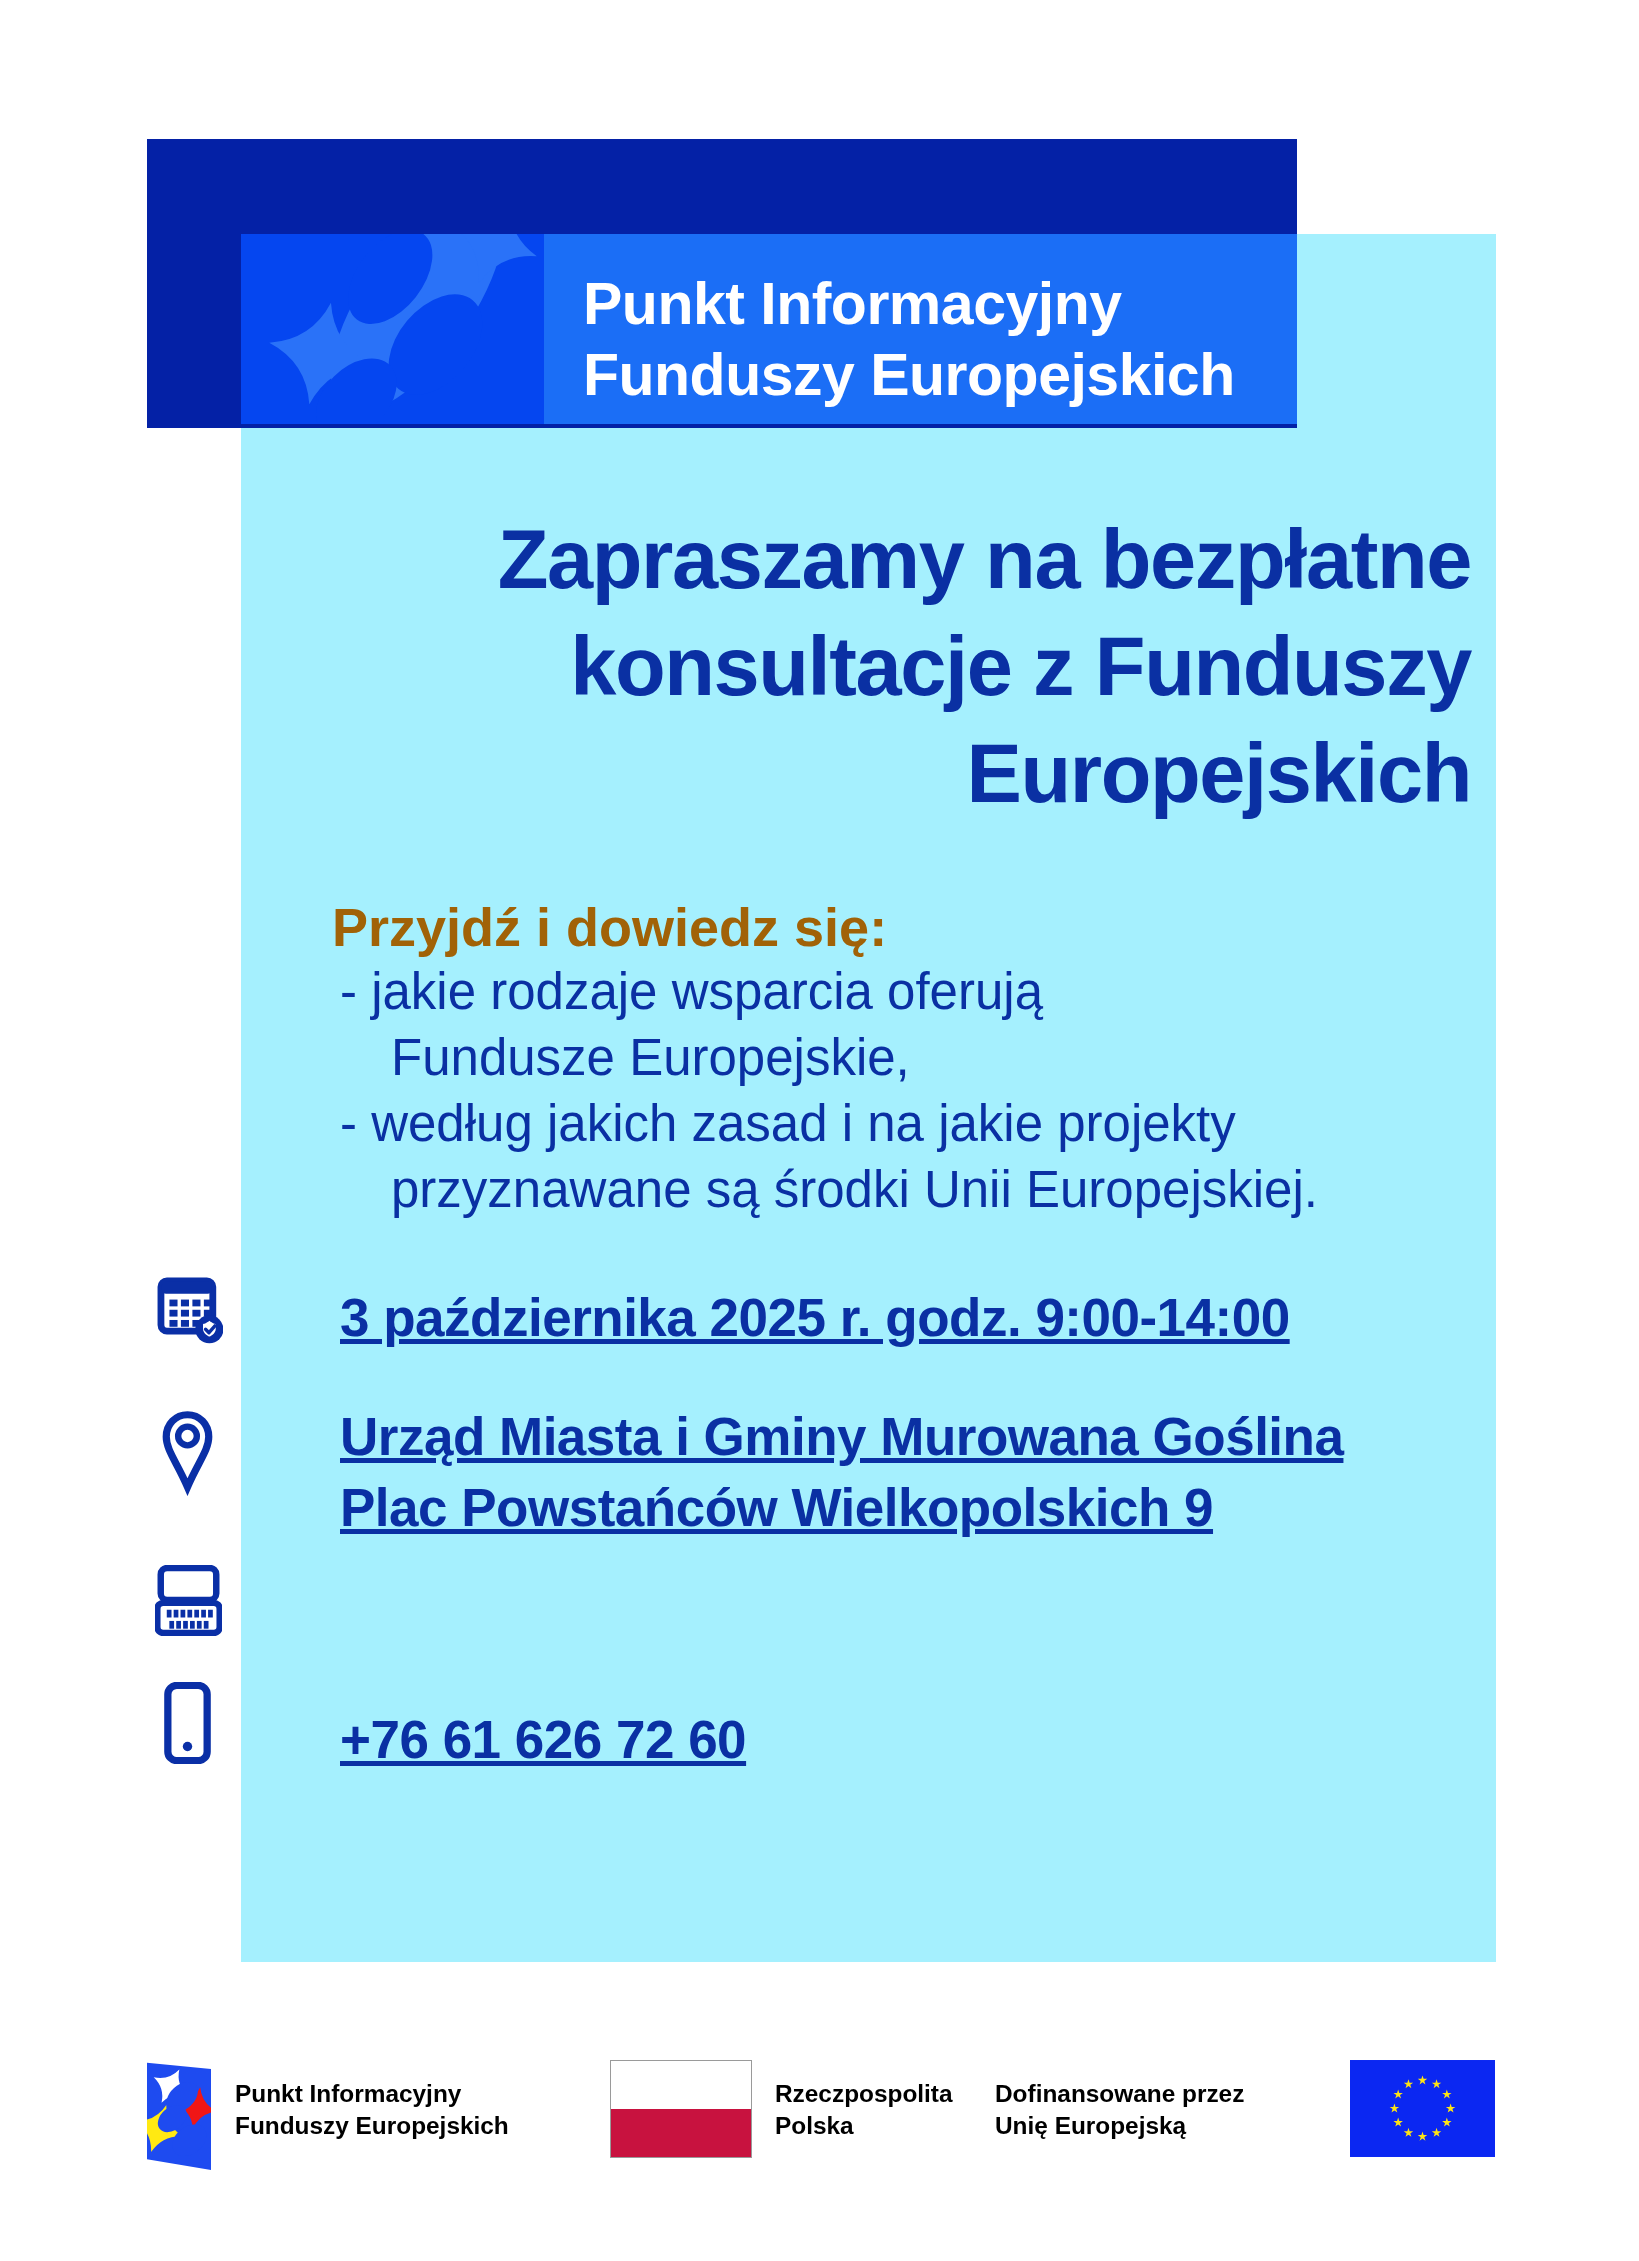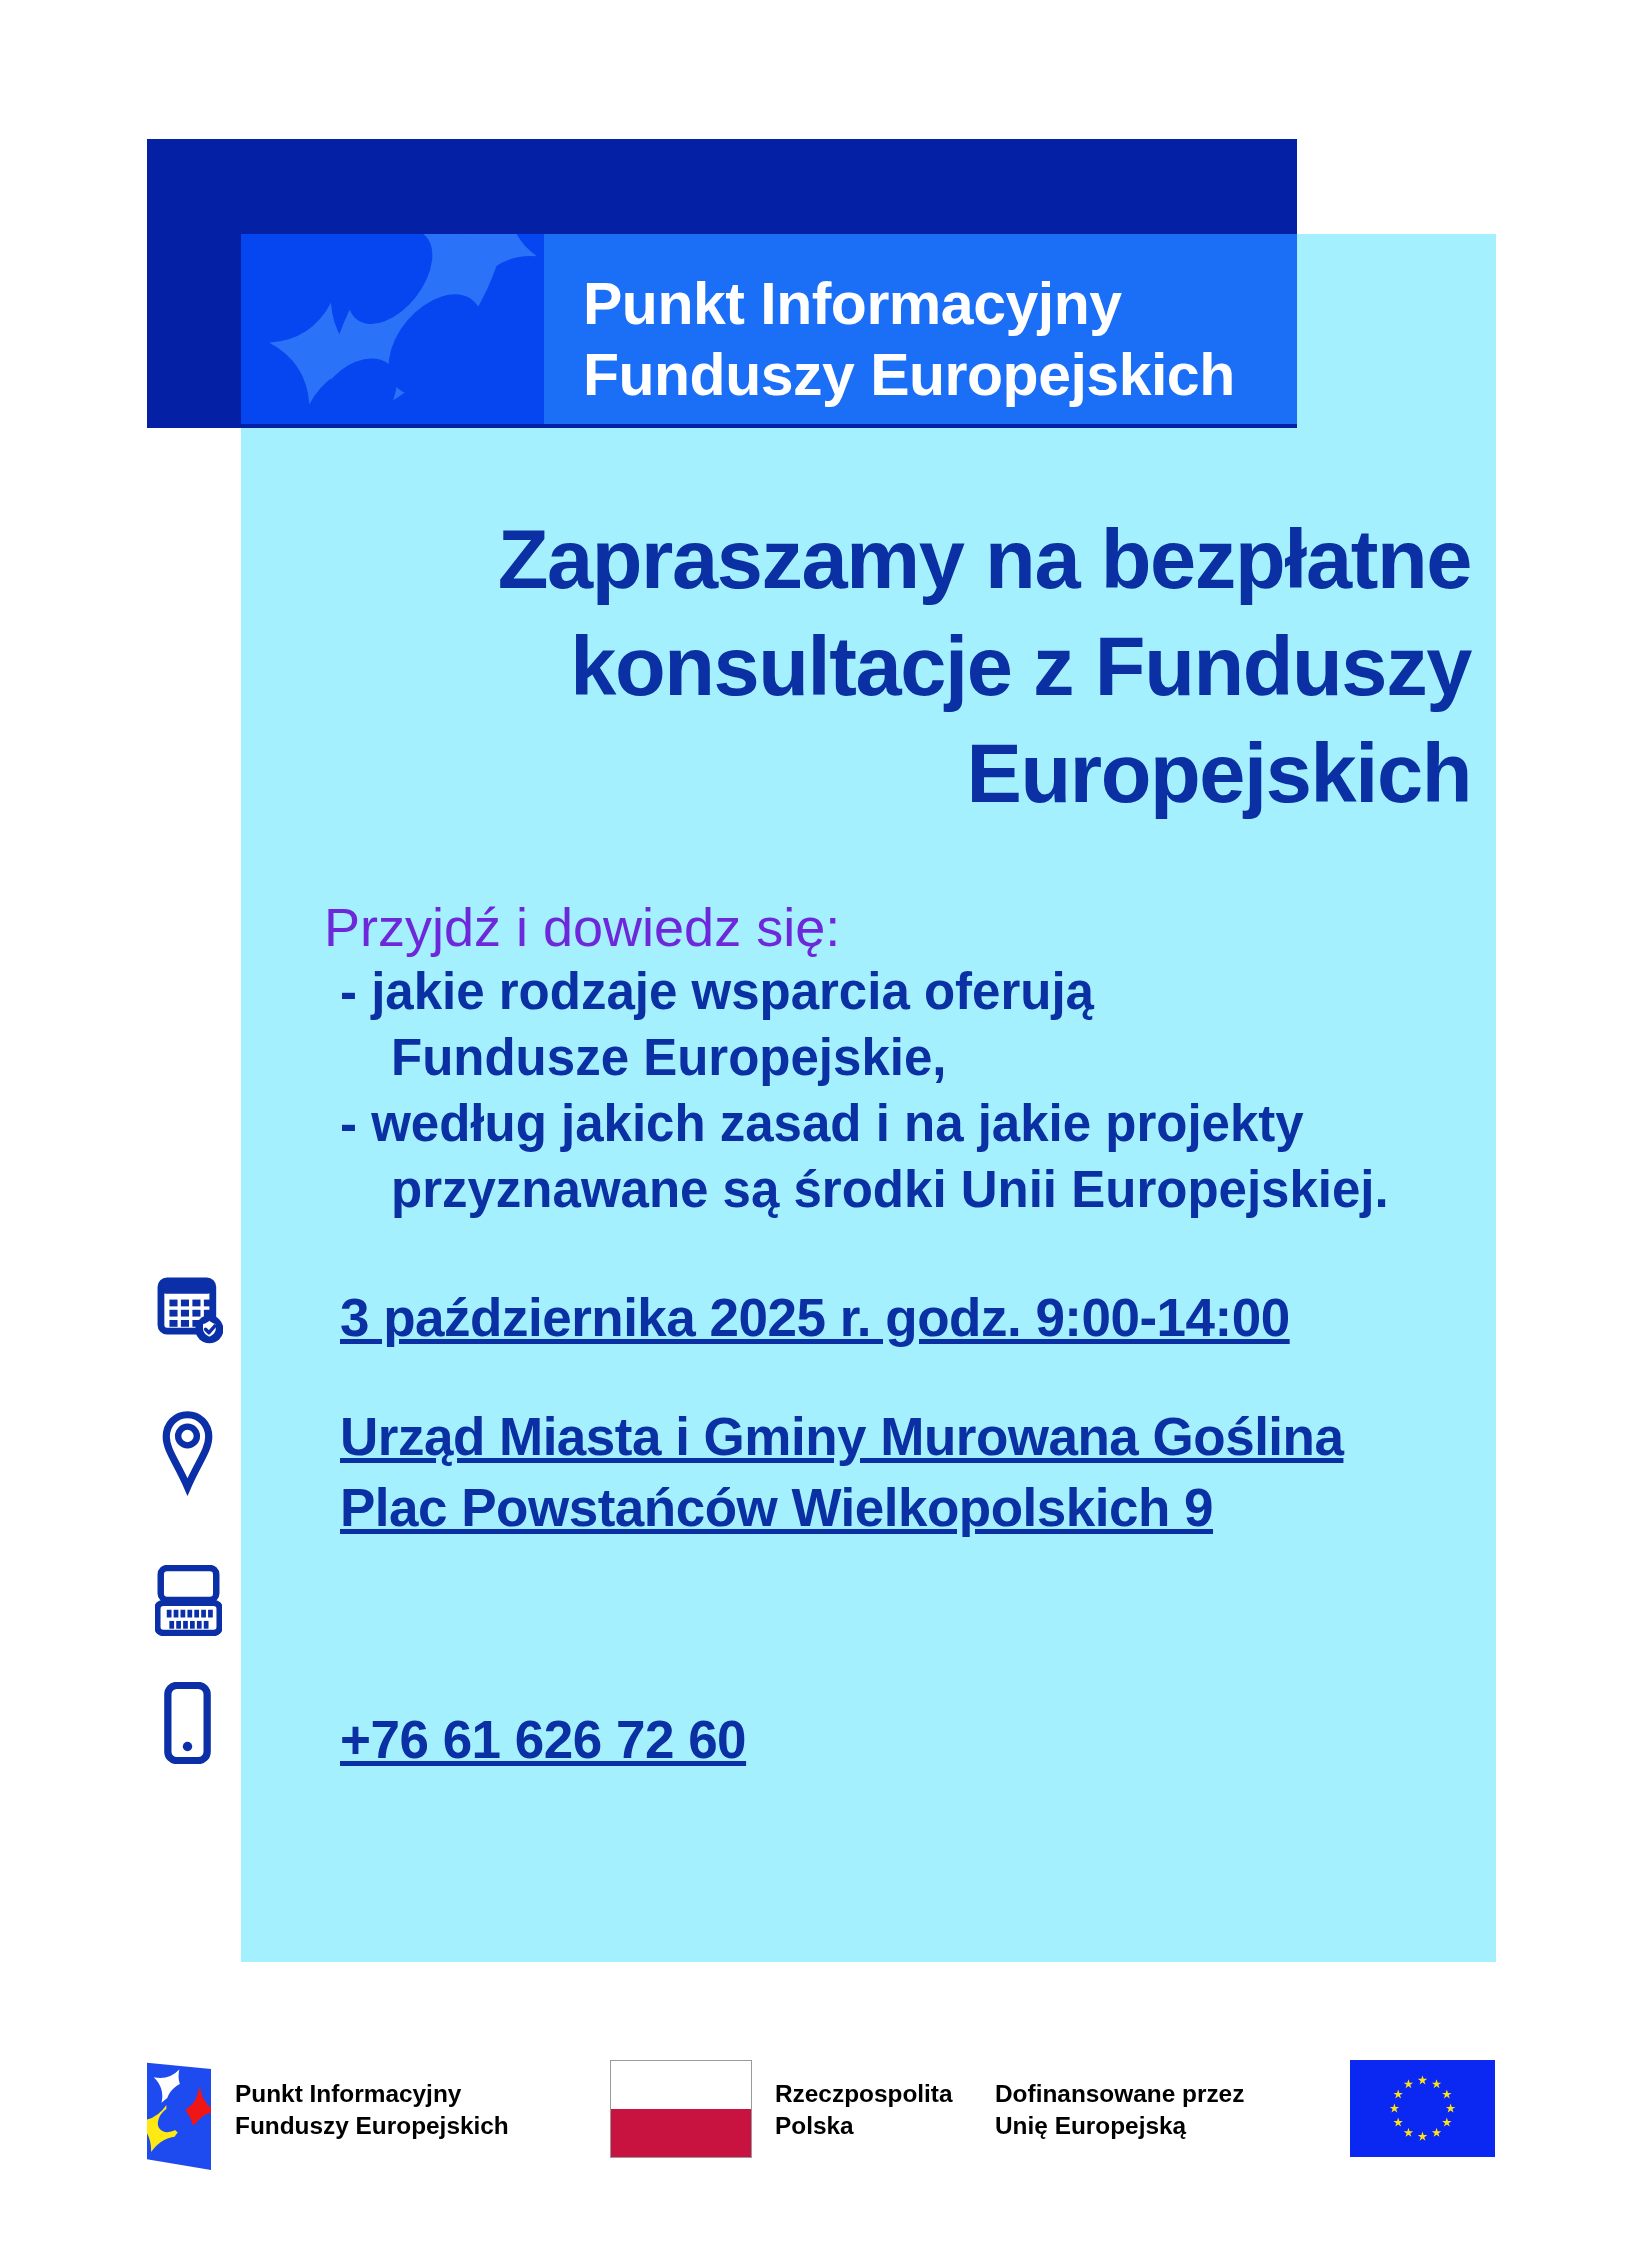--- a/index.html
+++ b/index.html
@@ -13,22 +13,22 @@
   
   .cyan-panel{left:241px;top:234px;width:1255px;height:1728px;background:#a5f0fe;z-index:1;}
   .navy-bar{left:147px;top:139px;width:1150px;height:289px;background:#0421a6;z-index:2;}
   .blue-band{left:241px;top:234px;width:1056px;height:190px;background:#1b6ef6;z-index:3;}
   .deco{position:absolute;left:0;top:0;width:303px;height:190px;}
   .band-title{
     position:absolute;left:342px;top:35px;color:#ffffff;font-weight:700;
     font-size:59px;line-height:71px;letter-spacing:-0.5px;
   }
   .headline{left:340px;top:506px;width:1131px;font-size:83px;line-height:107px;font-weight:700;letter-spacing:-1.4px;color:#0a30a3;z-index:4;text-align:right;}
-  .intro-heading{left:324px;top:896px;font-size:54px;font-weight:400;color:#6d28d9;z-index:4;}
-  .intro-points{left:340px;top:959px;width:1131px;font-size:51px;line-height:66px;font-weight:700;color:#0a30a3;z-index:4;}
+  .intro-heading{left:332px;top:896px;font-size:54px;font-weight:700;color:#a16207;z-index:4;}
+  .intro-points{left:340px;top:959px;width:1131px;font-size:51px;line-height:66px;font-weight:400;color:#0a30a3;z-index:4;}
   .info{font-weight:700;font-size:53px;letter-spacing:-0.5px;color:#0a30a3;z-index:4;text-decoration:underline;}
   .date-line{left:340px;top:1287px;}
   .venue{left:340px;top:1401px;line-height:71px;}
   .email{left:340px;top:1584px;}
   .phone{left:340px;top:1709px;}
   .find-point{left:340px;top:1812px;font-size:51px;line-height:72px;font-weight:400;color:#0a30a3;z-index:4;}
 
   
   .icon{z-index:4;}
   .icon-calendar{left:155px;top:1272px;width:68px;height:73px;}

